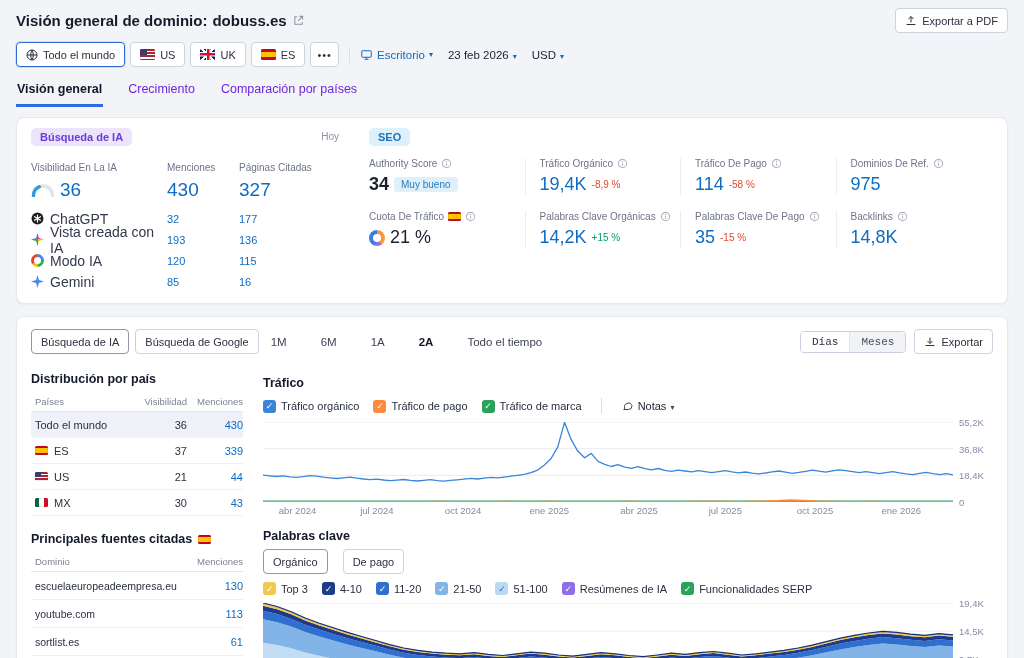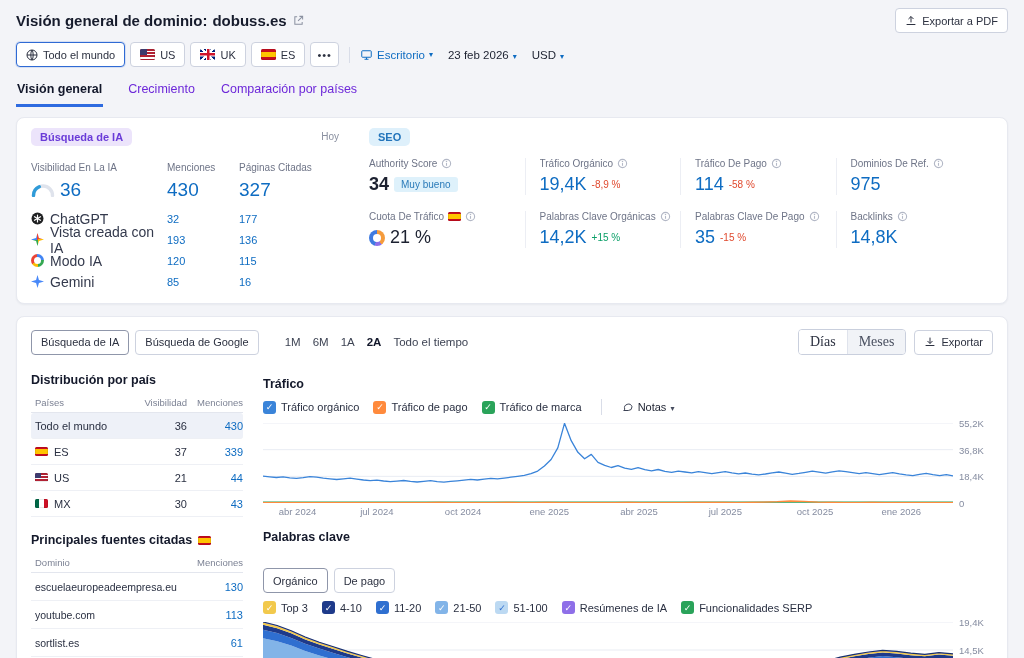--- a/index.html
+++ b/index.html
@@ -83,26 +83,26 @@
 .delta.neg{color:#e0492e}
 .delta.pos{color:#0a9f67}
 .score-badge{background:#def1fb;color:#2b7bb9;font-size:10px;border-radius:3px;padding:2px 7px}
 .ic-info{width:11px;height:11px;flex:none;cursor:pointer}
 .mini-donut{width:16px;height:16px;border-radius:50%;position:relative;flex:none;
   background:conic-gradient(#f59b3c 0 40%,#8e6fe8 40% 55%,#3f7ae0 55%)}
 .mini-donut::after{content:"";position:absolute;inset:4px;background:#fff;border-radius:50%}
 
 
 .controls{display:flex;align-items:center}
-.ranges{display:flex;gap:12px;margin-left:26px;align-items:flex-start}
+.ranges{display:flex;gap:34px;margin-left:12px;align-items:flex-start}
 .range{font-size:11.5px;color:#3e4454;cursor:pointer}
 .range.active{color:#12172a;font-weight:bold}
 .spacer{flex:1}
 .seg{display:flex;border:1px solid #c9cfdd;border-radius:4px;overflow:hidden;margin-right:8px}
-.seg button{border:none;background:#fff;padding:4px 11px;font-size:14px;color:#2c3140;cursor:pointer;font-family:Liberation Serif, serif}
+.seg button{border:none;background:#fff;padding:4px 11px;font-size:11px;color:#2c3140;cursor:pointer;font-family:Liberation Mono, monospace}
 .seg button.off{background:#f1f3f7;color:#4a5060;border-left:1px solid #dfe3ec}
 
 
 .body2{display:flex;margin-top:4px}
 .col-left{width:212px;flex:none}
 .col-right{flex:1;margin-left:20px;min-width:0}
 .sect-title{font-size:12.5px;font-weight:bold;color:#14192b;margin-top:14px;display:flex;align-items:center;gap:6px;white-space:nowrap;overflow:hidden}
 
 .tbl-head{display:grid;font-size:9.5px;color:#7c8294;border-bottom:1px solid #e3e6ee;padding:6px 0 4px;margin-top:4px}
 .tbl-row{display:grid;align-items:center;border-bottom:1px solid #eef0f5;height:26px;font-size:11px;color:#2a3042}
@@ -123,21 +123,21 @@
 
 
 .chart-flex{display:flex;margin-top:8px}
 .chart-col{width:690px;flex:none}
 .x-axis{position:relative;height:15px;margin-top:2px}
 .x-axis span{position:absolute;top:1px;transform:translateX(-50%);font-size:9.5px;color:#858ca0;white-space:nowrap}
 .y-axis{position:relative;width:40px;flex:none;font-size:9.5px;color:#858ca0}
 .y-axis span{position:absolute;left:6px;white-space:nowrap}
 svg.chart{display:block}
 
-.toggle-row{display:flex;align-items:center;gap:6px;margin-top:24px}
+.toggle-row{display:flex;align-items:center;gap:15px;margin-top:6px}
 </style>
 </head>
 <body>
 
 <div class="page">
 
   <div class="topbar">
     <div class="h1">
       <span>Visión general de dominio:</span>
       <span>dobuss.es</span>

